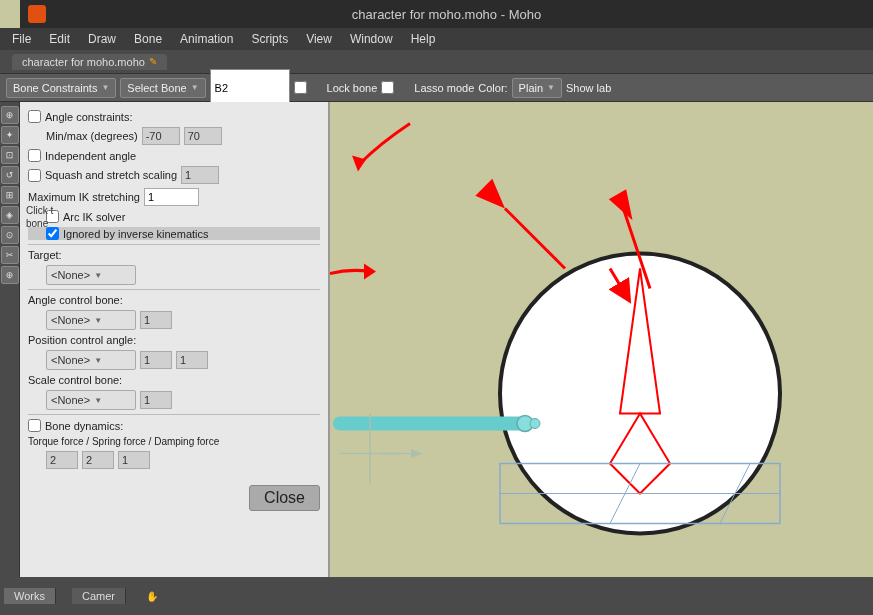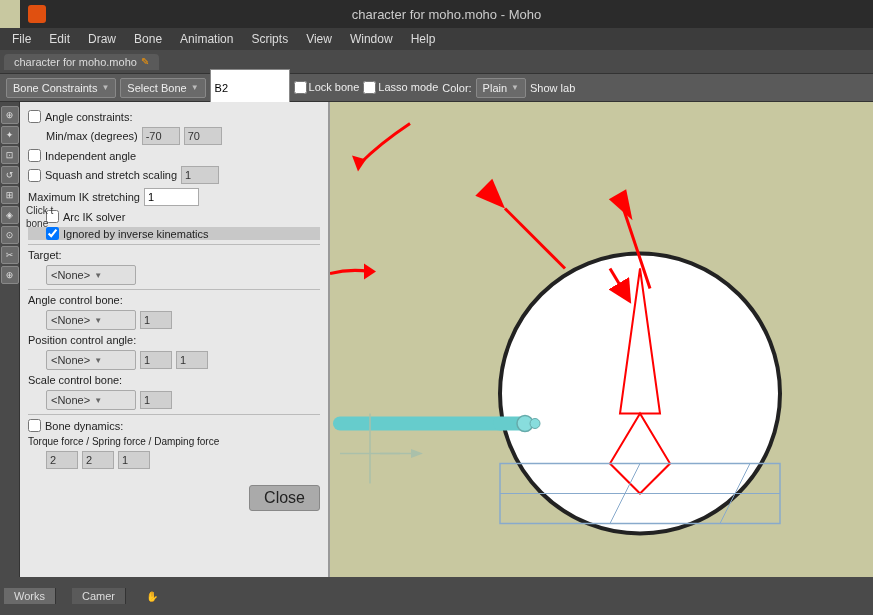--- a/index.html
+++ b/index.html
@@ -50,21 +50,21 @@
       font-size: 12px;
       border-radius: 3px;
     }
 
     
     #tabbar {
       background: #4a4a4a;
       height: 24px;
       display: flex;
       align-items: center;
-      padding: 0 4px;
+      padding: 0 12px;
       border-bottom: 1px solid #333;
     }
     .tab-item {
       background: #5a5a5a;
       color: #ddd;
       padding: 2px 10px;
       margin-right: 2px;
       border-radius: 4px 4px 0 0;
       font-size: 11px;
       cursor: pointer;
@@ -104,21 +104,22 @@
       color: #000;
       padding: 18px 4px;
       font-size: 11px;
       height: 20px;
       width: 80px;
     }
     .toolbar-checkbox-label {
       color: #eee;
       font-size: 11px;
       display: flex;
-      gap: 2px;
+      align-items: center;
+      gap: 20px;
     }
     .toolbar-label {
       color: #eee;
       font-size: 11px;
     }
 
     
     #main {
       display: flex;
       height: calc(615px - 28px - 22px - 24px - 28px);

